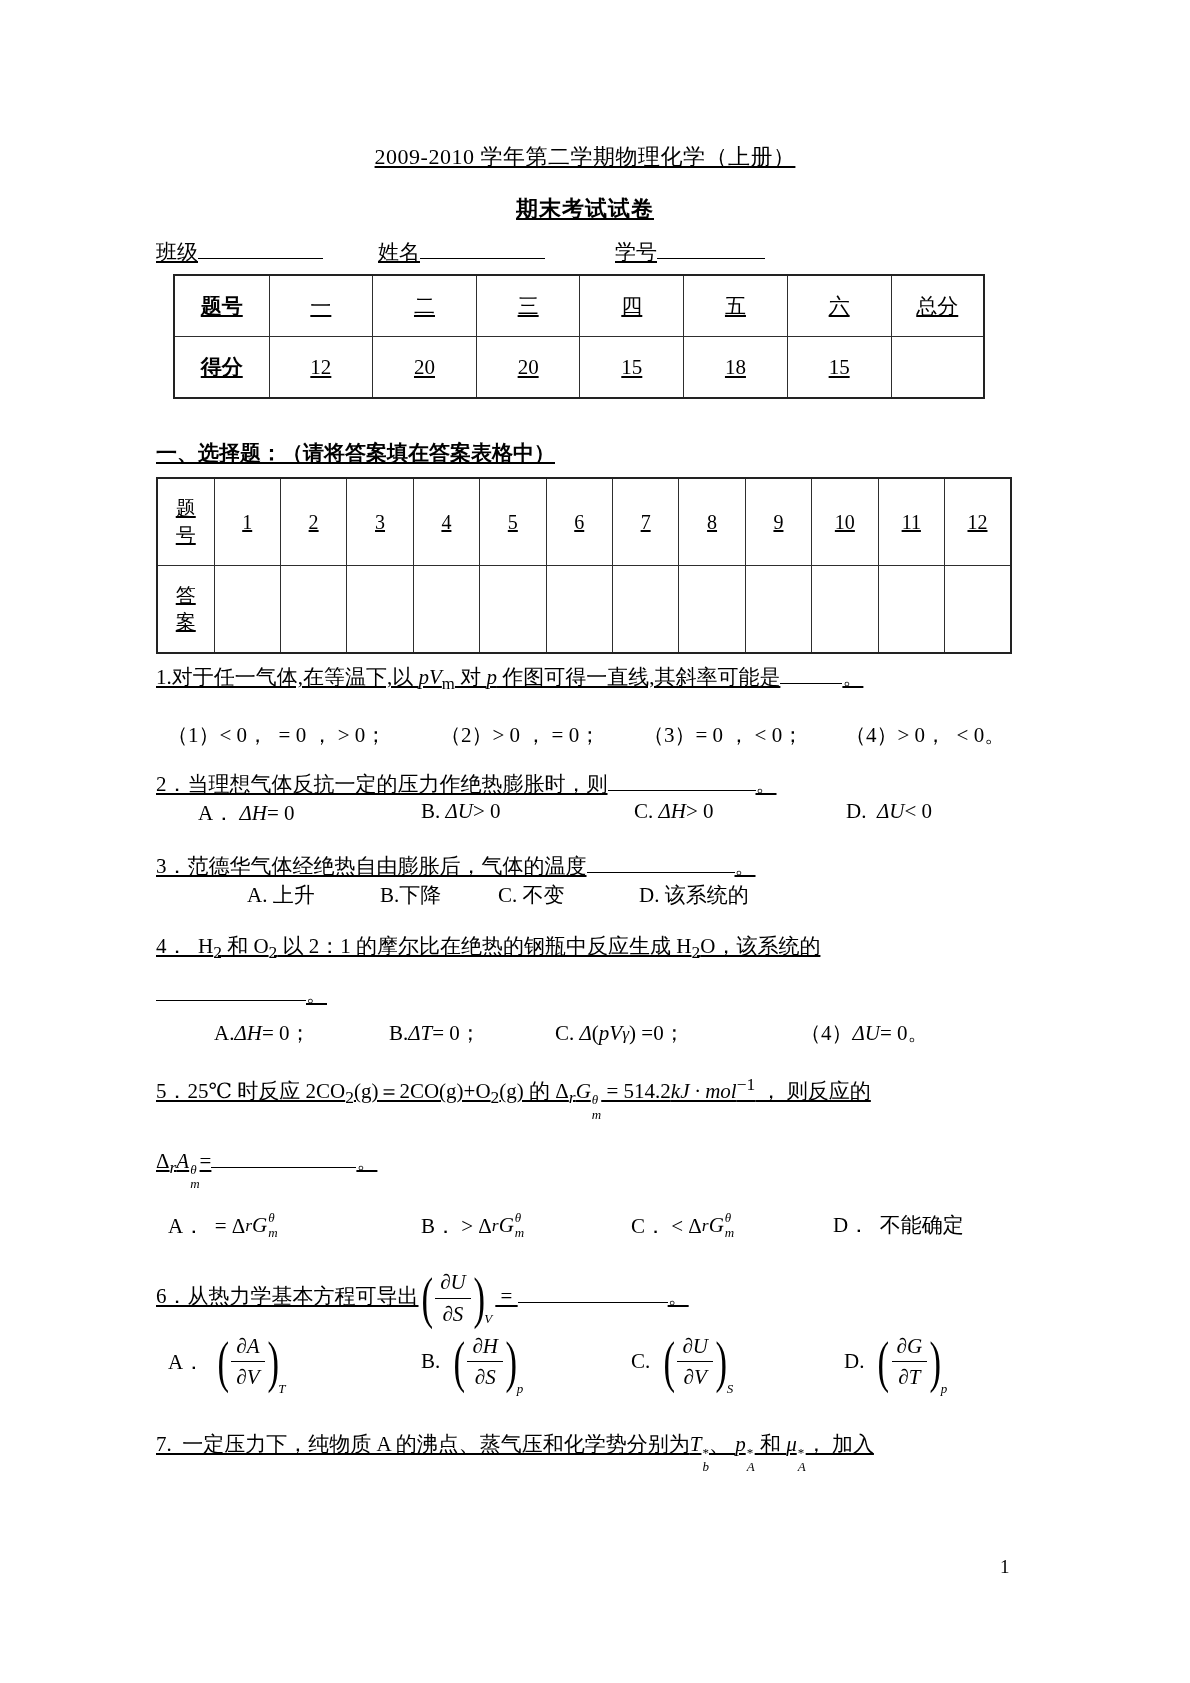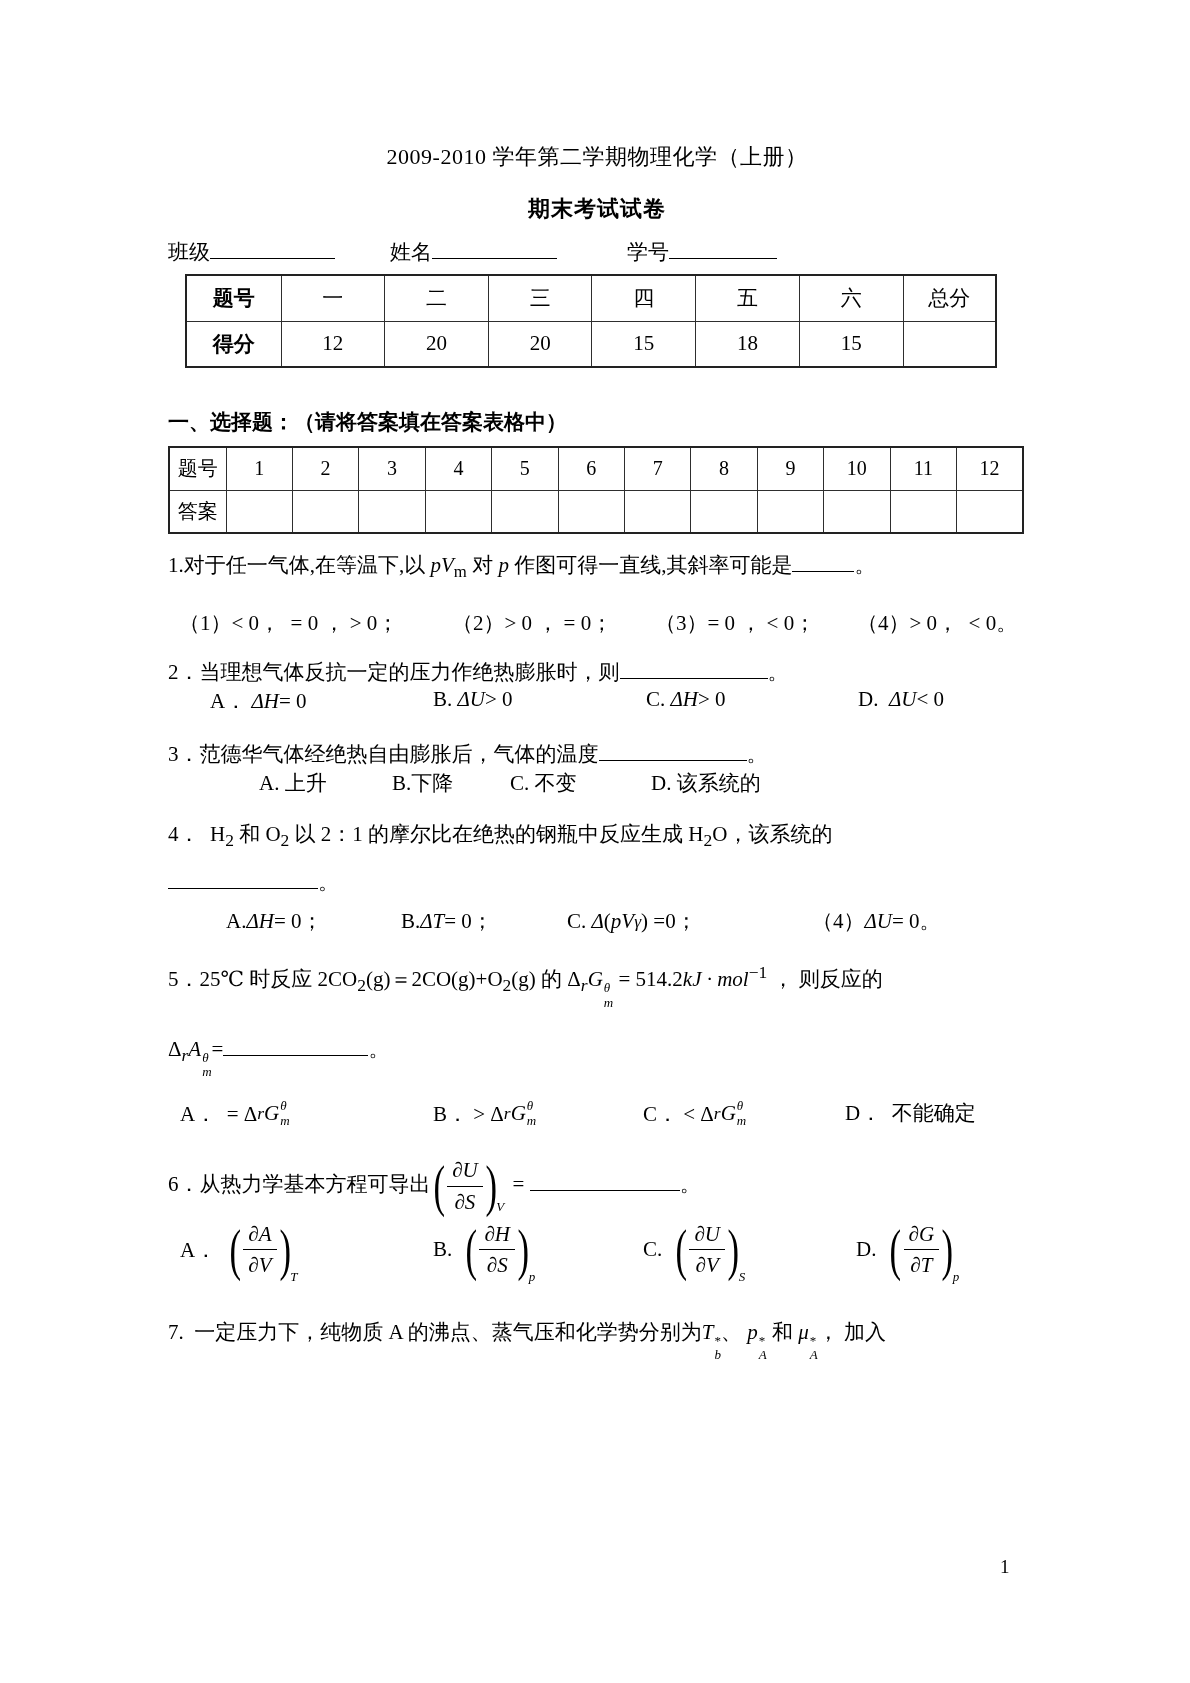--- a/index.html
+++ b/index.html
@@ -1,28 +1,28 @@
 <!DOCTYPE html>
 <html><head>
 <meta charset="utf-8">
 <style>
   * { margin:0; padding:0; box-sizing:border-box; }
   html,body { background:#ffffff; }
   body { font-family:"Liberation Serif","DejaVu Serif",serif; color:#000; }
   .page { position:relative; width:1190px; height:1683px; background:#fff; overflow:hidden; }
-  .content { position:absolute; left:168px; top:0; width:858px; padding-top:142px; font-size:21px; }
+  .content { position:absolute; left:156px; top:0; width:858px; padding-top:142px; font-size:21px;text-decoration:underline; }
 
   .title { text-align:center; font-size:22px; line-height:30px; letter-spacing:0.5px; }
   .subtitle { text-align:center; font-size:22px; font-weight:bold; line-height:30px; margin-top:22px; letter-spacing:1px; }
 
   .info-line { margin-top:14px; height:30px; white-space:nowrap; font-size:21px; }
   .ul { display:inline-block; border-bottom:1.7px solid #000; height:1em; vertical-align:baseline; }
 
   table.tbl { border-collapse:collapse; table-layout:fixed; text-align:center; }
-  table.tbl td { border:1.5px solid #2e2e2e; font-size:21px; padding:6px; }
+  table.tbl td { border:1.5px solid #2e2e2e; font-size:21px; padding:16px; }
   table.score { width:812px; margin-left:17px; margin-top:6px; border:2.2px solid #222; }
   table.score td { height:46px; }
   table.score td.b { font-weight:bold; }
   table.answers { width:856px; margin-top:10px; border:2px solid #222; }
   table.answers td { height:43px; font-size:20px; }
 
   .heading { margin-top:40px; font-weight:bold; font-size:21px; line-height:28px; }
 
   .q { margin-top:16px; line-height:30px; }
   .blank { display:inline-block; border-bottom:1.7px solid #000; height:1em; vertical-align:baseline; }
@@ -115,21 +115,21 @@
         <td></td>
         <td></td>
         <td></td>
         <td></td>
         <td></td>
         <td></td>
       </tr>
     </tbody>
       </table>
 
-    <div class="q" style="margin-top:16px">1.对于任一气体,在等温下,以 <i>pV</i><sub class="lg">m</sub> 对 <i>p</i> 作图可得一直线,其斜率可能是<span class="blank" style="width:62px"></span>。</div>
+    <div class="q" style="margin-top:8px">1.对于任一气体,在等温下,以 <i>pV</i><sub class="lg">m</sub> 对 <i>p</i> 作图可得一直线,其斜率可能是<span class="blank" style="width:62px"></span>。</div>
     <div class="opts" style="margin-top:22px">
       <span class="opt" style="left:11px">（1）&lt; 0，&nbsp; = 0 ， &gt; 0；</span>
       <span class="opt" style="left:284px">（2）&gt; 0 ， = 0；</span>
       <span class="opt" style="left:487px">（3）= 0 ， &lt; 0；</span>
       <span class="opt" style="left:689px">（4）&gt; 0，&nbsp; &lt; 0。</span>
     </div>
 
     <div class="q" style="margin-top:14px">2．当理想气体反抗一定的压力作绝热膨胀时，则<span class="blank" style="width:148px"></span>。</div>
     <div class="opts">
       <span class="opt" style="left:42px">A．&nbsp;<i>ΔH</i> = 0</span>

